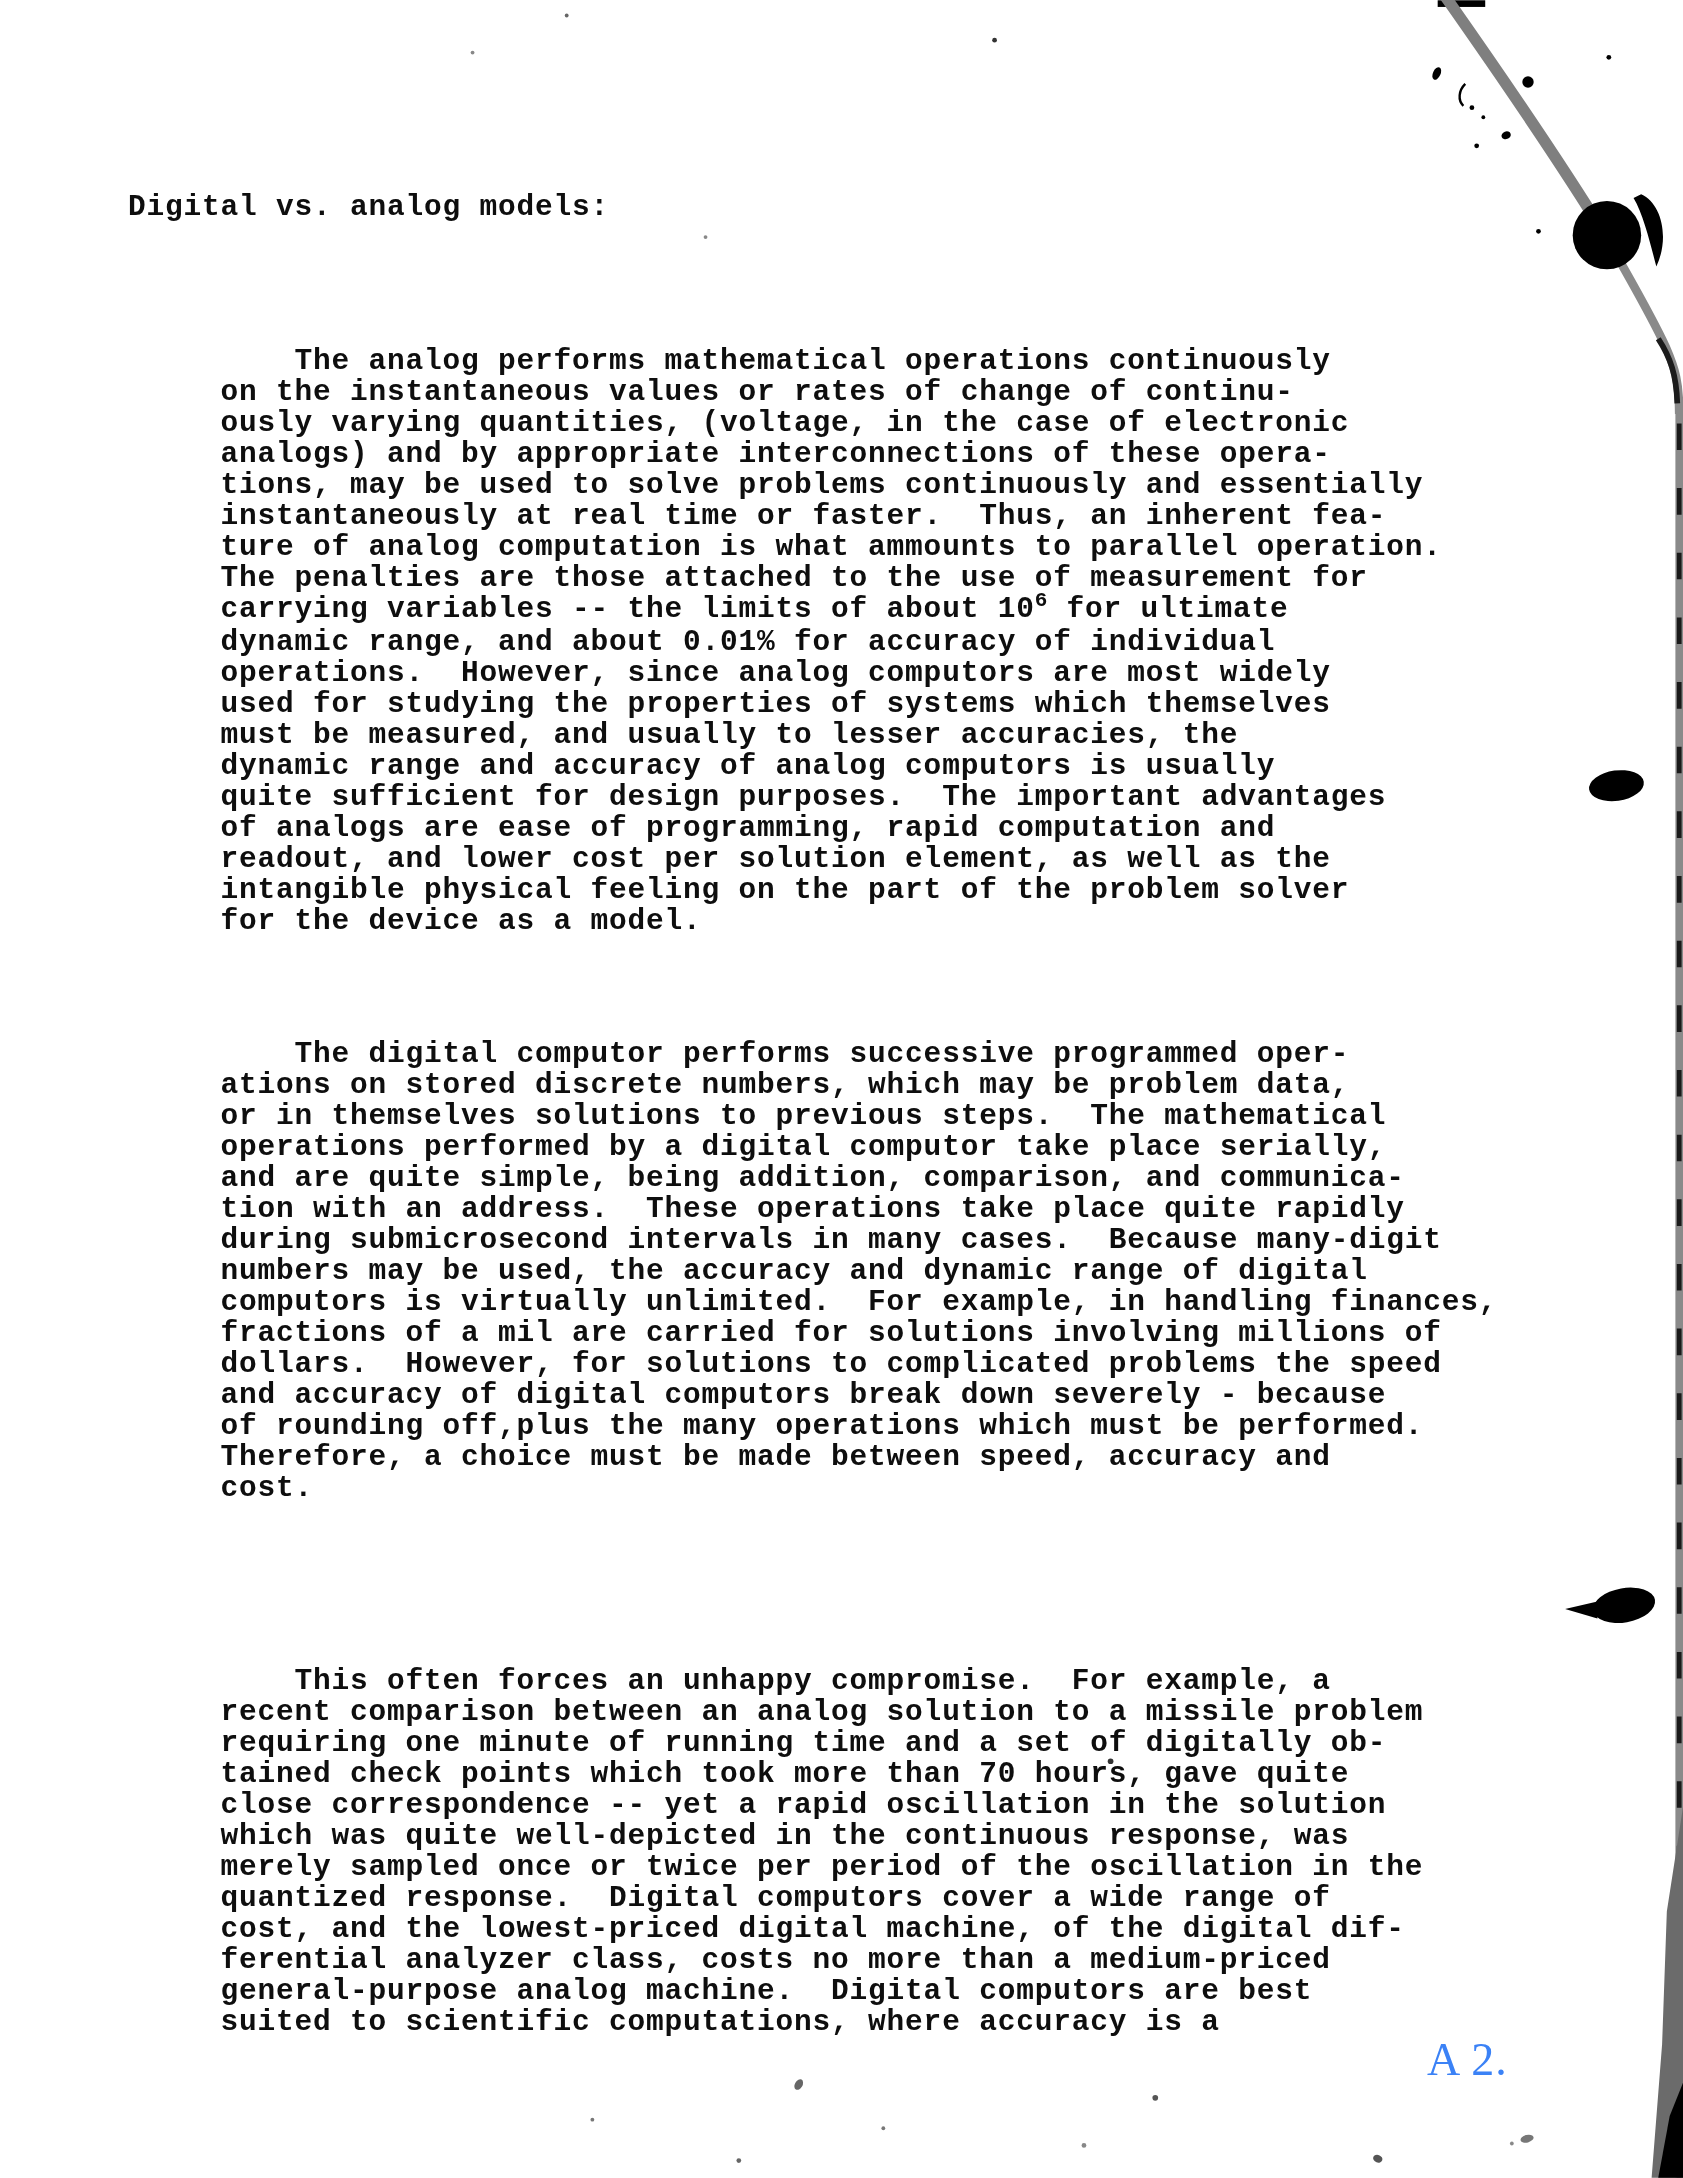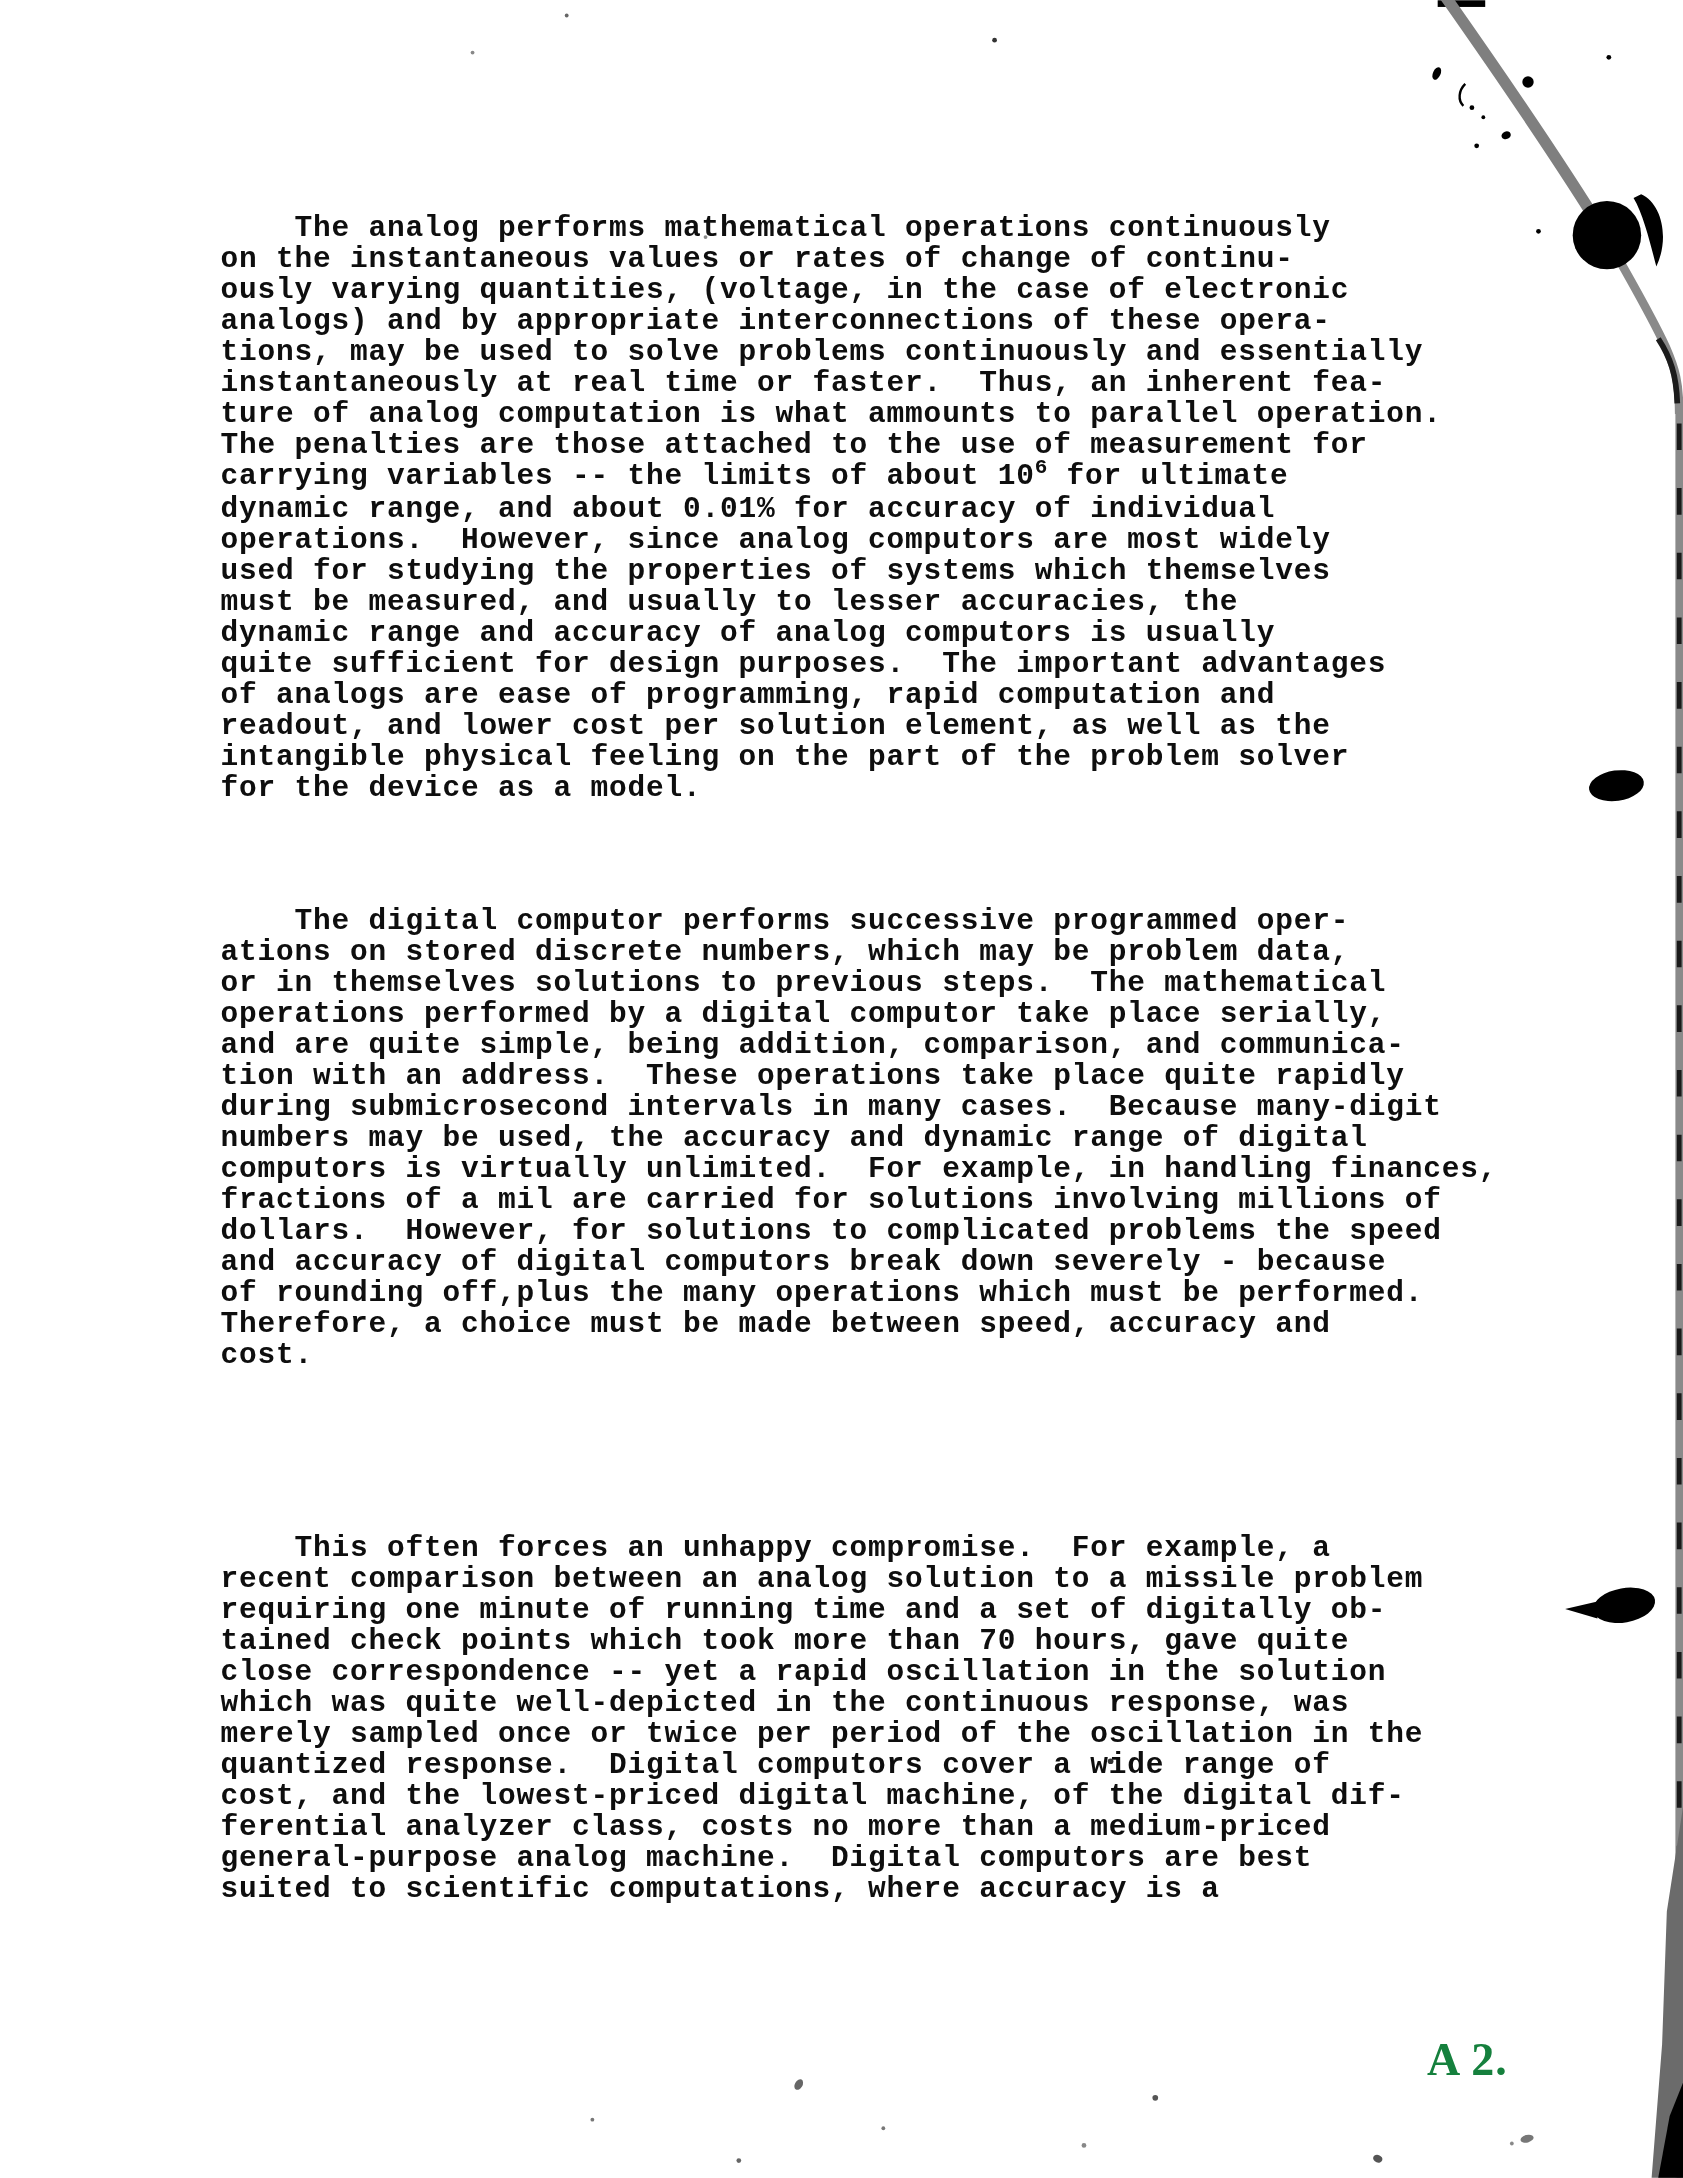--- a/index.html
+++ b/index.html
@@ -21,34 +21,35 @@
   .para{margin:0;}
   .gap1{margin-top:21px;}
   .gap2{margin-top:40px;}
   .gap3{margin-top:100px;}
   .sup{
     font-size:21px;position:relative;top:-11.4px;
   }
   .pageno{
     position:absolute;left:1427px;top:2033px;
     font-family:"Liberation Serif","DejaVu Serif",serif;
-    font-weight:700;font-size:46px;color:#15803d;
+    font-weight:400;font-size:46px;color:#3b82f6;
     letter-spacing:1px;
   }
   .artifacts{
     position:absolute;left:0;top:0;width:1683px;height:2178px;
     pointer-events:none;
   }
 </style>
 </head>
 <body>
 
 <div class="page">
 
   <div class="doc">
+    <div class="title">Digital vs. analog models:</div>
     <div class="para gap1"><span>         The analog performs mathematical operations continuously
      on the instantaneous values or rates of change of continu-
      ously varying quantities, (voltage, in the case of electronic
      analogs) and by appropriate interconnections of these opera-
      tions, may be used to solve problems continuously and essentially
      instantaneously at real time or faster.  Thus, an inherent fea-
      ture of analog computation is what ammounts to parallel operation.
      The penalties are those attached to the use of measurement for
      carrying variables -- the limits of about 10</span><span class="sup">6</span><span> for ultimate
      dynamic range, and about 0.01% for accuracy of individual

